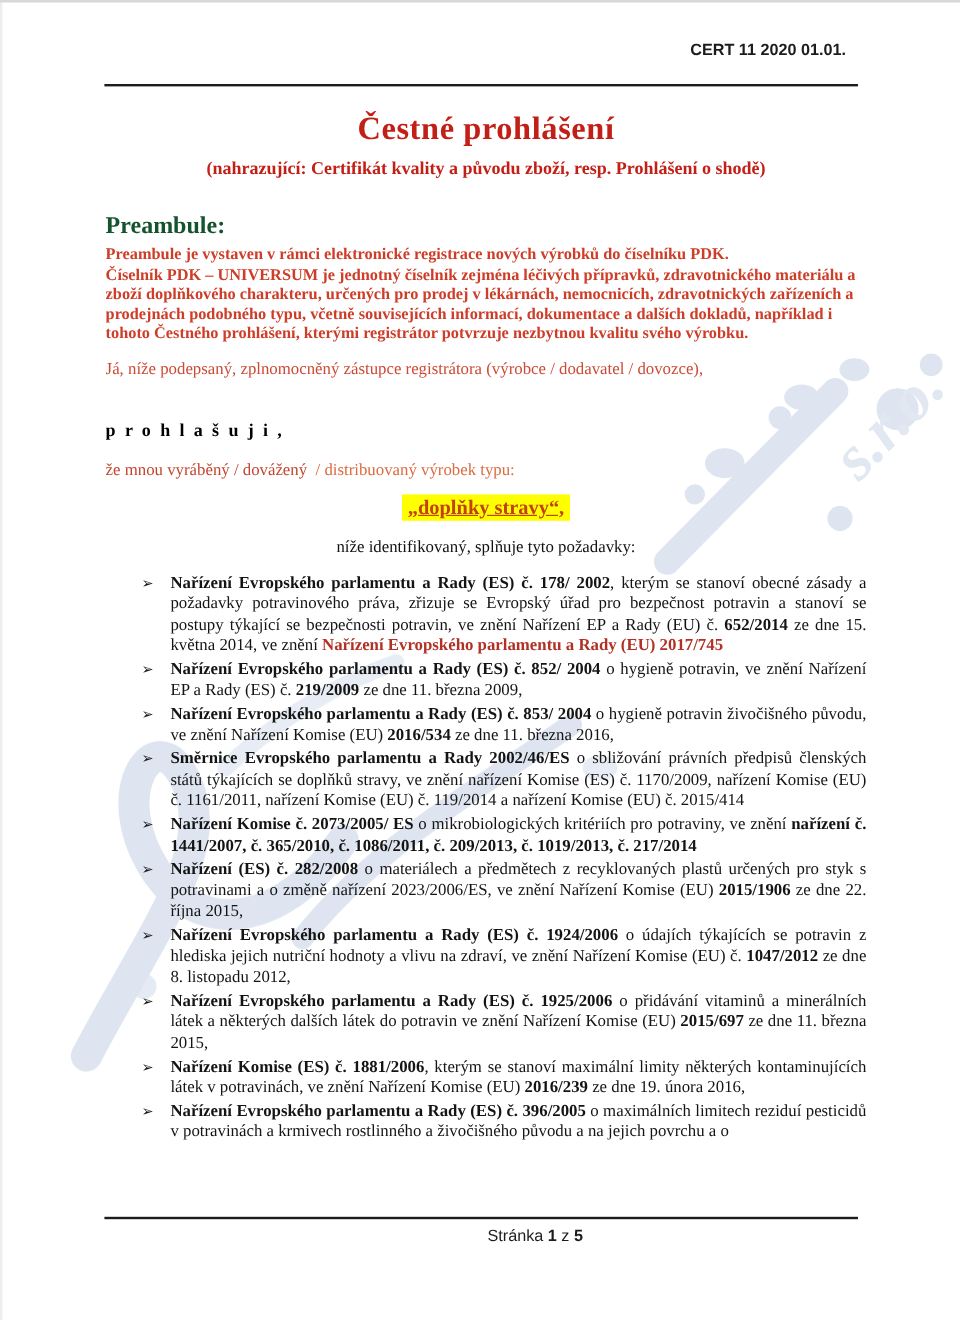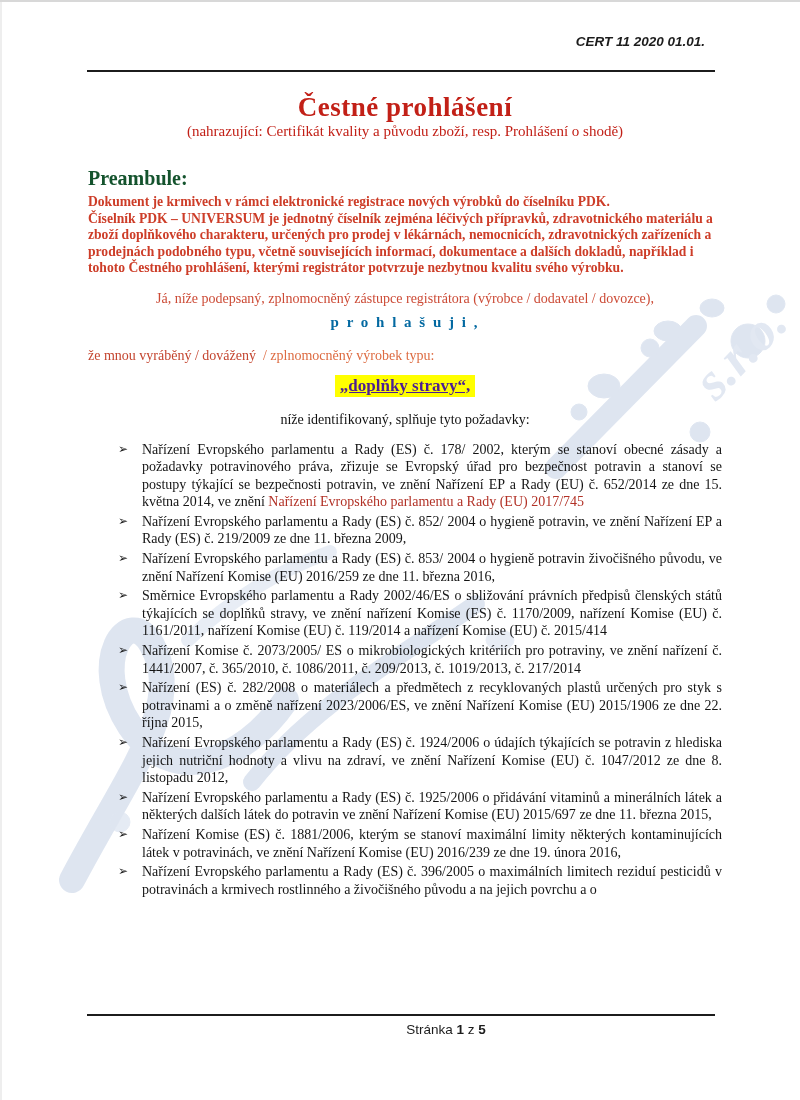--- a/index.html
+++ b/index.html
@@ -13,55 +13,55 @@
     box-shadow:inset 0 2px 0 #d8d8d8, inset 2px 0 0 #eeeeee;
   }
   .watermark{
     position:absolute;left:0;top:0;width:800px;height:1100px;
     z-index:0;pointer-events:none;
   }
   .content{position:absolute;left:88px;width:634px;top:82px;z-index:1;}
   .header-code{
     position:absolute;top:34px;right:95px;z-index:1;
     font-family:"Liberation Sans","DejaVu Sans",sans-serif;
-    font-style:italic;font-weight:bold;font-size:13.5px;color:#1c1c1c;
+    font-weight:bold;font-size:13.5px;color:#1c1c1c;
   }
   .rule{position:absolute;left:87px;width:628px;border-top:2px solid #1c1c1c;z-index:1;}
   .rule-top{top:70px;}
   .rule-bottom{top:1014px;}
   .title{
     margin:10px 0 0 0;text-align:center;
     font-size:27px;font-weight:bold;color:#c22017;letter-spacing:.5px;
   }
-  .subtitle{margin-top:0;text-align:center;font-size:15px;font-weight:normal;color:#c22017;}
+  .subtitle{margin-top:10px;text-align:center;font-size:15px;font-weight:bold;color:#c22017;}
   .pre-heading{margin:27px 0 4px 0;font-size:20px;font-weight:bold;color:#14532d;}
   .preamble p{margin:0;font-size:13.6px;line-height:16.5px;font-weight:bold;color:#cd3d28;}
-  .intro{margin-top:14px;text-align:center;font-size:14px;color:#cc4a35;}
-  .verb{margin-top:7px;text-align:center;font-size:15px;font-weight:bold;letter-spacing:2px;color:#0369a1;}
+  .intro{margin-top:14px;text-align:left;font-size:14px;color:#cc4a35;}
+  .verb{margin-top:34px;font-size:15px;font-weight:bold;letter-spacing:2px;color:#000000;}
   .product-line{margin-top:17px;font-size:14px;}
   .part1{color:#c4452f;}
   .part2{color:#dd6b41;}
   .pre{white-space:pre-wrap;}
   .product-type-wrap{margin-top:11px;text-align:center;}
   .product-type{
-    display:inline-block;background:#ffff00;color:#4c1d95;
+    display:inline-block;background:#ffff00;color:#c2410c;
     font-size:17px;font-weight:bold;text-decoration:underline;
     padding:1px 5px;
   }
   .closing{margin-top:15px;font-size:14px;color:#111;text-align:center;}
   .req-list{list-style:none;margin:13px 0 0 0;padding:0;}
   .req-list li{
     position:relative;padding-left:54px;margin:0 0 2px 0;
     font-size:14px;line-height:17.6px;text-align:justify;color:#141414;
   }
   .req-list .bullet{
     position:absolute;left:30px;top:0;
     font-size:12px;color:#1a1a1a;font-family:"DejaVu Sans",sans-serif;
   }
-  .req-list .b{font-weight:normal;}
+  .req-list .b{font-weight:bold;}
   .req-list .red{color:#b23126;}
   .footer{
     position:absolute;top:1022px;left:0;width:100%;text-align:center;z-index:1;
     font-family:"Liberation Sans","DejaVu Sans",sans-serif;
     font-size:13.5px;color:#1c1c1c;padding-left:46px;
   }
 </style>
 </head>
 <body>
 
@@ -89,41 +89,41 @@
 
   <div class="header-code">CERT 11 2020 01.01.</div>
   <div class="rule rule-top"></div>
 
   <div class="content">
     <h1 class="title">Čestné prohlášení</h1>
     <div class="subtitle">(nahrazující: Certifikát kvality a původu zboží, resp. Prohlášení o shodě)</div>
 
     <h2 class="pre-heading">Preambule:</h2>
     <div class="preamble">
-      <p>Dokument je krmivech v rámci elektronické registrace nových výrobků do číselníku PDK.</p>
+      <p>Preambule je vystaven v rámci elektronické registrace nových výrobků do číselníku PDK.</p>
       <p>Číselník PDK – UNIVERSUM je jednotný číselník zejména léčivých přípravků, zdravotnického materiálu a zboží doplňkového charakteru, určených pro prodej v lékárnách, nemocnicích, zdravotnických zařízeních a prodejnách podobného typu, včetně souvisejících informací, dokumentace a dalších dokladů, například i tohoto Čestného prohlášení, kterými registrátor potvrzuje nezbytnou kvalitu svého výrobku.</p>
     </div>
 
     <div class="intro">Já, níže podepsaný, zplnomocněný zástupce registrátora (výrobce / dodavatel / dovozce),</div>
     <div class="verb">p r o h l a š u j i ,</div>
 
     <div class="product-line">
-      <span class="pre part1">že mnou vyráběný / dovážený </span><span class="pre part2"> / zplnomocněný výrobek typu:</span>
+      <span class="pre part1">že mnou vyráběný / dovážený </span><span class="pre part2"> / distribuovaný výrobek typu:</span>
     </div>
 
     <div class="product-type-wrap">
       <span class="product-type">„doplňky stravy“,</span>
     </div>
 
     <div class="closing">níže identifikovaný, splňuje tyto požadavky:</div>
 
     <ul class="req-list">
         <li><span class="bullet">➢</span><span class="b">Nařízení Evropského parlamentu a Rady (ES) č. 178/ 2002</span><span>, kterým se stanoví obecné zásady a požadavky potravinového práva, zřizuje se Evropský úřad pro bezpečnost potravin a stanoví se postupy týkající se bezpečnosti potravin, ve znění Nařízení EP a Rady (EU) č. </span><span class="b">652/2014</span><span> ze dne 15. května 2014, ve znění </span><span class="b red">Nařízení Evropského parlamentu a Rady (EU) 2017/745</span></li>
         <li><span class="bullet">➢</span><span class="b">Nařízení Evropského parlamentu a Rady (ES) č. 852/ 2004</span><span> o hygieně potravin, ve znění Nařízení EP a Rady (ES) č. </span><span class="b">219/2009</span><span> ze dne 11. března 2009,</span></li>
-        <li><span class="bullet">➢</span><span class="b">Nařízení Evropského parlamentu a Rady (ES) č. 853/ 2004</span><span> o hygieně potravin živočišného původu, ve znění Nařízení Komise (EU) </span><span class="b">2016/259</span><span> ze dne 11. března 2016,</span></li>
+        <li><span class="bullet">➢</span><span class="b">Nařízení Evropského parlamentu a Rady (ES) č. 853/ 2004</span><span> o hygieně potravin živočišného původu, ve znění Nařízení Komise (EU) </span><span class="b">2016/534</span><span> ze dne 11. března 2016,</span></li>
         <li><span class="bullet">➢</span><span class="b">Směrnice Evropského parlamentu a Rady 2002/46/ES</span><span> o sbližování právních předpisů členských států týkajících se doplňků stravy, ve znění nařízení Komise (ES) č. 1170/2009, nařízení Komise (EU) č. 1161/2011, nařízení Komise (EU) č. 119/2014 a nařízení Komise (EU) č. 2015/414</span></li>
         <li><span class="bullet">➢</span><span class="b">Nařízení Komise č. 2073/2005/ ES</span><span> o mikrobiologických kritériích pro potraviny, ve znění </span><span class="b">nařízení č. 1441/2007, č. 365/2010, č. 1086/2011, č. 209/2013, č. 1019/2013, č. 217/2014</span></li>
         <li><span class="bullet">➢</span><span class="b">Nařízení (ES) č. 282/2008</span><span> o materiálech a předmětech z recyklovaných plastů určených pro styk s potravinami a o změně nařízení 2023/2006/ES, ve znění Nařízení Komise (EU) </span><span class="b">2015/1906</span><span> ze dne 22. října 2015,</span></li>
         <li><span class="bullet">➢</span><span class="b">Nařízení Evropského parlamentu a Rady (ES) č. 1924/2006</span><span> o údajích týkajících se potravin z hlediska jejich nutriční hodnoty a vlivu na zdraví, ve znění Nařízení Komise (EU) č. </span><span class="b">1047/2012</span><span> ze dne 8. listopadu 2012,</span></li>
         <li><span class="bullet">➢</span><span class="b">Nařízení Evropského parlamentu a Rady (ES) č. 1925/2006</span><span> o přidávání vitaminů a minerálních látek a některých dalších látek do potravin ve znění Nařízení Komise (EU) </span><span class="b">2015/697</span><span> ze dne 11. března 2015,</span></li>
         <li><span class="bullet">➢</span><span class="b">Nařízení Komise (ES) č. 1881/2006</span><span>, kterým se stanoví maximální limity některých kontaminujících látek v potravinách, ve znění Nařízení Komise (EU) </span><span class="b">2016/239</span><span> ze dne 19. února 2016,</span></li>
         <li><span class="bullet">➢</span><span class="b">Nařízení Evropského parlamentu a Rady (ES) č. 396/2005</span><span> o maximálních limitech reziduí pesticidů v potravinách a krmivech rostlinného a živočišného původu a na jejich povrchu a o</span></li>
       </ul>
   </div>
 

